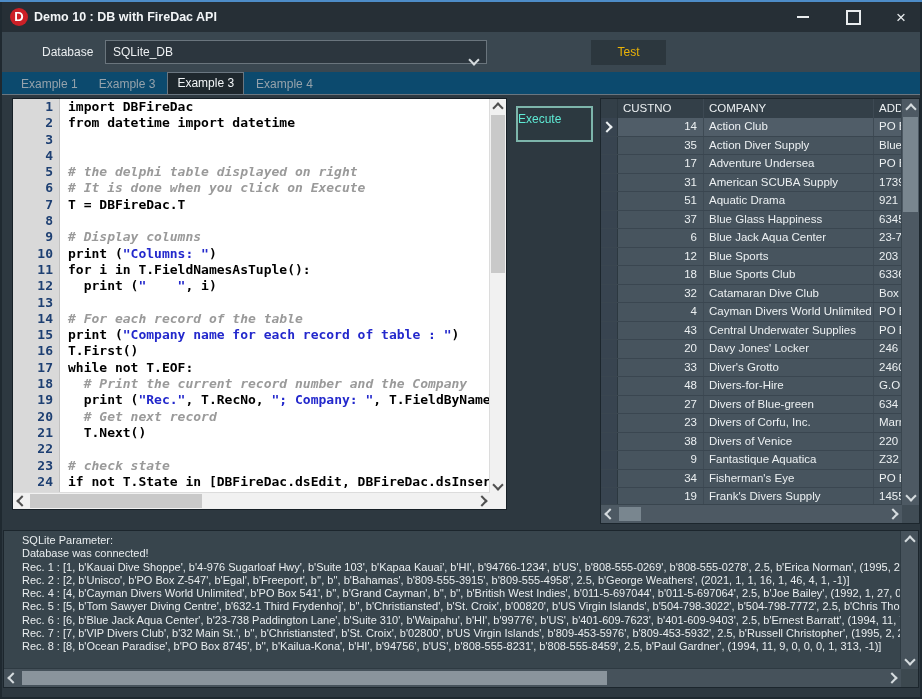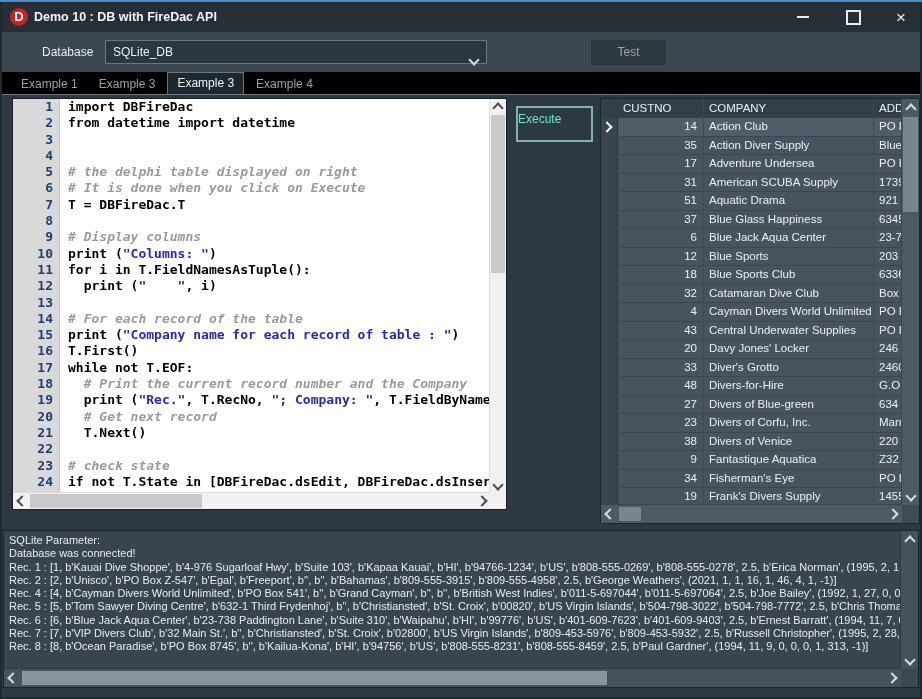--- a/index.html
+++ b/index.html
@@ -19,24 +19,24 @@
   .maxsq{width:11px;height:11px;border:2px solid #e9edef;}
   .closex{color:#e9edef;font-size:17px;line-height:17px;font-weight:normal;}
 
   
   .toolbar{position:absolute;left:0;top:32px;width:922px;height:40px;background:#3a4750;}
   .db-label{position:absolute;left:42px;top:0;height:40px;line-height:40px;color:#e9edef;font-size:12px;}
   .db-select{position:absolute;left:105px;top:8px;width:382px;height:24px;background:#2c363e;border:1px solid #6a757d;
              color:#eef1f3;font-size:12px;line-height:22px;padding-left:7px;box-sizing:border-box;}
   .db-chev{position:absolute;right:8px;top:8px;}
   .test-btn{position:absolute;left:591px;top:8px;width:75px;height:25px;background:#2c373e;border:none;
-            color:#a3a3a3;font-size:12px;text-align:center;line-height:25px;}
-
-  
-  .tabbar{position:absolute;left:0;top:72px;width:922px;height:23px;background:#000000;
+            color:#eab308;font-size:12px;text-align:center;line-height:25px;}
+
+  
+  .tabbar{position:absolute;left:0;top:72px;width:922px;height:23px;background:#0c4a6e;
           border-bottom:1px solid #6a7680;box-sizing:border-box;display:flex;align-items:flex-end;padding-left:12px;}
   .tab{height:20px;line-height:20px;padding:0 9px;margin-right:3px;color:#95a2ab;font-size:12px;}
   .tab.active{background:#1e272d;color:#f2f5f7;border:1px solid #6a7680;border-bottom:none;height:21px;}
 
   
   .editor{position:absolute;left:12px;top:98px;width:495px;height:412px;background:#fff;
           border:1px solid #161f26;box-sizing:border-box;}
   .gutter{position:absolute;left:0;top:0;bottom:16px;width:46px;background:#d9d9d9;border-right:1px solid #c2c2c2;}
   .code-view{position:absolute;left:0;top:0;right:16px;bottom:16px;overflow:hidden;}
   .ln{display:flex;height:16.3px;line-height:16.3px;white-space:pre;
@@ -76,21 +76,21 @@
   .gr-vscroll{position:absolute;right:0;top:0;width:17px;bottom:18px;background:#4d5963;border-left:1px solid #39454e;}
   .gr-vthumb{position:absolute;left:1px;right:1px;top:18px;height:95px;background:#79868f;}
   .gr-hscroll{position:absolute;left:0;bottom:0;right:17px;height:18px;background:#4d5963;border-top:1px solid #39454e;}
   .gr-hthumb{position:absolute;top:2px;bottom:2px;left:18px;width:22px;background:#79868f;}
   .gr-corner{position:absolute;right:0;bottom:0;width:17px;height:18px;background:#404c55;}
 
   
   .log{position:absolute;left:3px;top:530px;width:916px;height:158px;background:#38454d;
        border:1px solid #1c262d;box-sizing:border-box;}
   .log-lines{position:absolute;left:5px;top:3px;right:18px;bottom:18px;overflow:hidden;}
-  .logln{font-size:11px;line-height:13.3px;color:#e9edef;white-space:pre;}
+  .logln{font-size:11px;line-height:13.3px;color:#e9edef;white-space:pre;margin-left:13px;}
   .log-vscroll{position:absolute;right:0;top:0;width:17px;bottom:18px;background:#46525b;border-left:1px solid #2e3a42;}
   .log-hscroll{position:absolute;left:0;bottom:0;right:17px;height:18px;background:#46525b;border-top:1px solid #2e3a42;}
   .log-hthumb{position:absolute;top:2px;bottom:2px;left:18px;width:585px;background:#8a949c;}
   .log-corner{position:absolute;right:0;bottom:0;width:17px;height:18px;background:#3c484f;}
 
   
   .chev{display:inline-block;width:6px;height:6px;border-right:2px solid #d6dcdf;border-bottom:2px solid #d6dcdf;}
   .chev.up{transform:rotate(-135deg);margin-top:3px;}
   .chev.down{transform:rotate(45deg);margin-top:-2px;}
   .chev.left{transform:rotate(135deg);margin-left:2px;}

